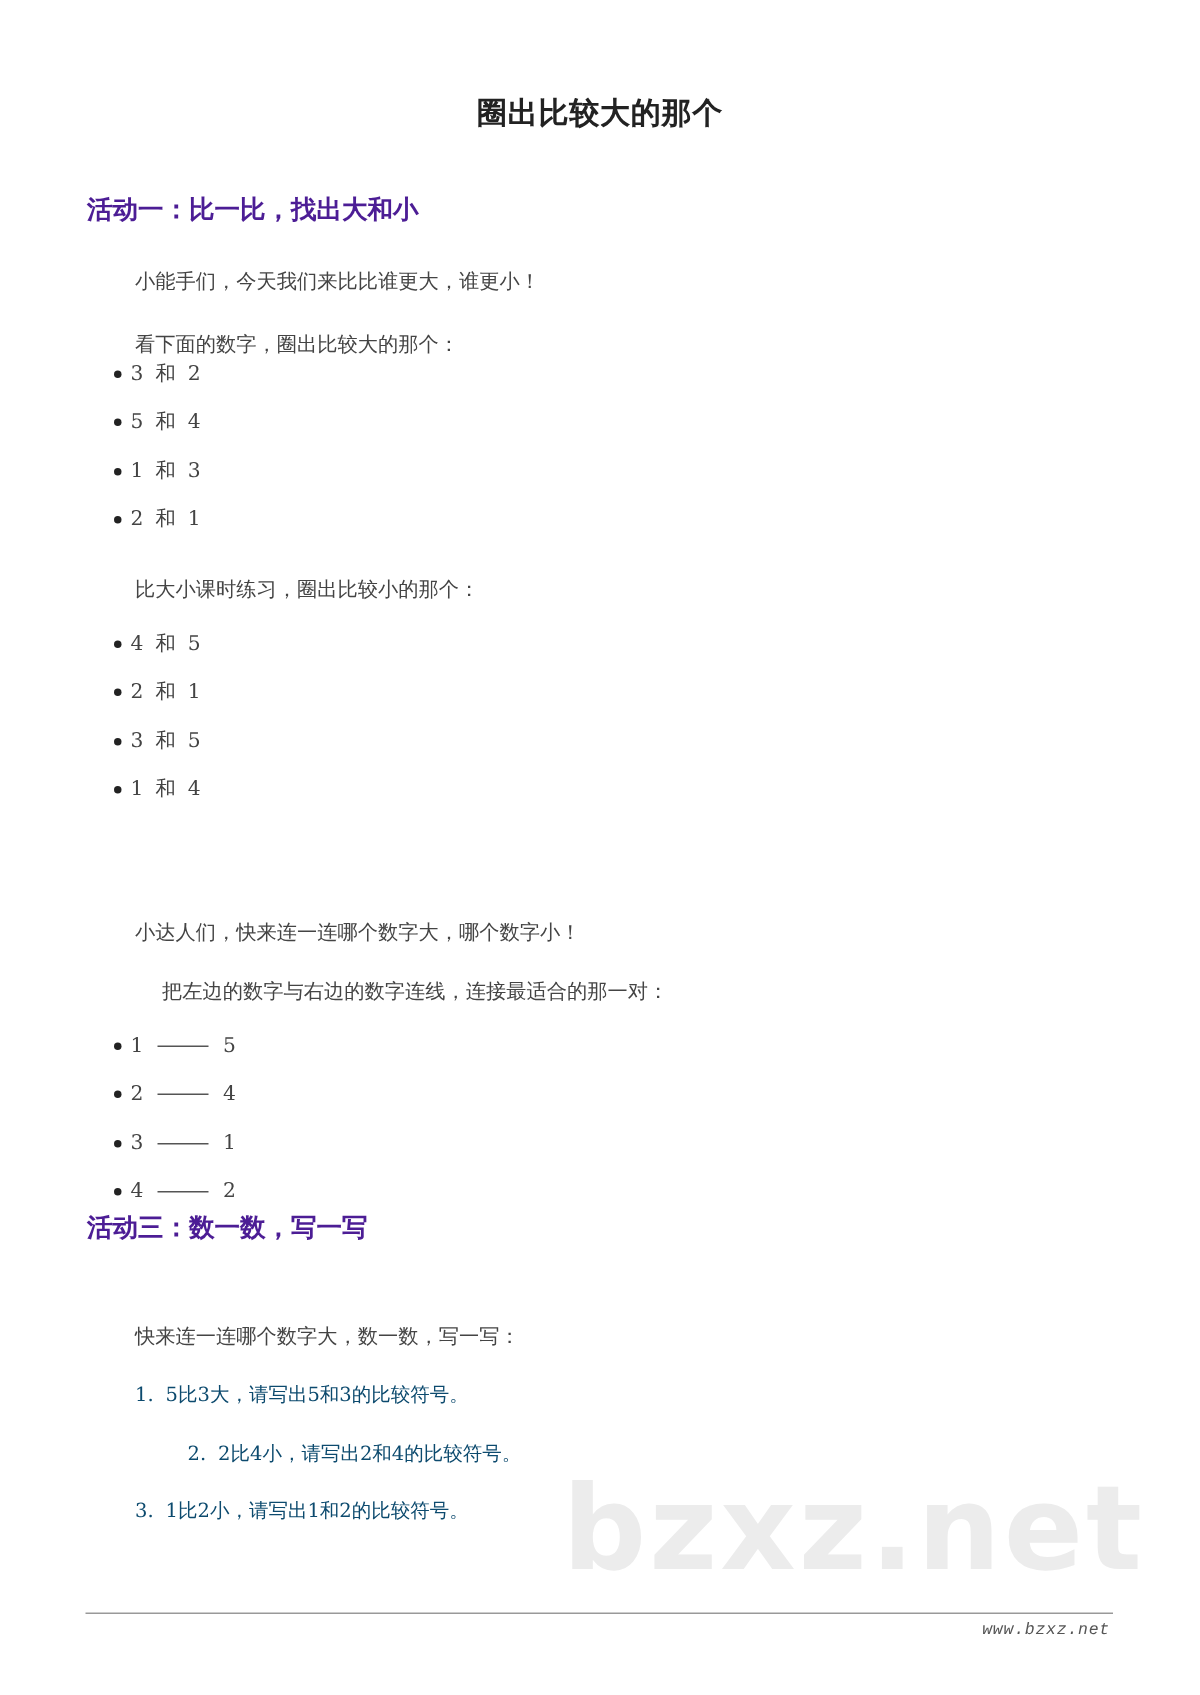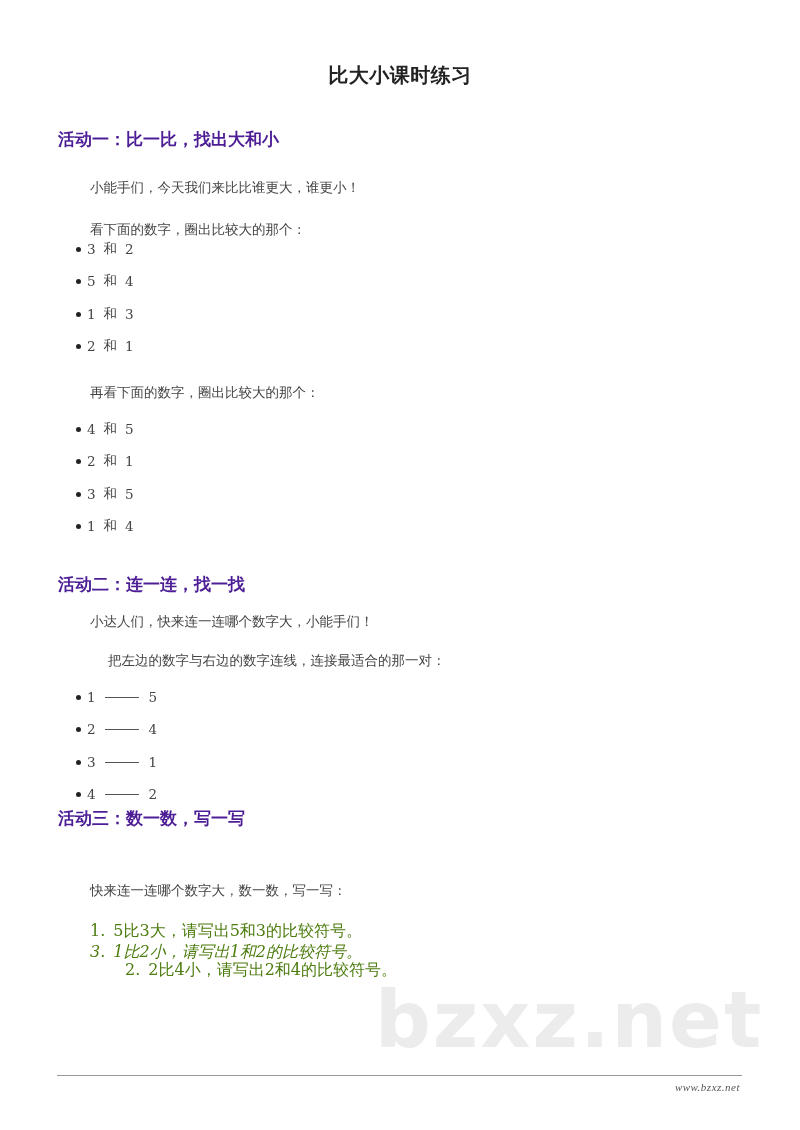--- a/index.html
+++ b/index.html
@@ -66,22 +66,22 @@
     .bullet .dash {
       display: inline-block;
       width: 34px;
       height: 1px;
       background: #555;
       margin: 0 10px 0 9px;
     }
     .olitem {
       position: absolute;
       left: 90px;
-      font-size: 16px;
-      color: #4d7c0f;
+      font-size: 13px;
+      color: #0c4a6e;
       white-space: nowrap;
     }
     .olitem .num { margin-right: 8px; }
     .watermark {
       position: absolute;
       left: 375px;
       top: 975px;
       font-family: "DejaVu Sans", "Liberation Sans", sans-serif;
       font-weight: bold;
       font-size: 78px;
@@ -93,33 +93,33 @@
       left: 57px;
       top: 1075px;
       width: 685px;
       height: 1px;
       background: #999999;
     }
     .footer-url {
       position: absolute;
       right: 60px;
       top: 1081px;
-      font-family: Liberation Serif, serif;
+      font-family: Liberation Mono, monospace;
       font-style: italic;
       font-size: 11px;
       color: #555555;
       letter-spacing: 0.5px;
     }
   </style>
 </head>
 <body>
 
 <div class="page">
 
-  <div class="title">比大小课时练习</div>
+  <div class="title">圈出比较大的那个</div>
 
   <div class="h2" style="top:128px;">活动一：比一比，找出大和小</div>
   <div class="para" style="top:166px;margin-top:13px;">小能手们，今天我们来比比谁更大，谁更小！</div>
   <div class="para" style="top:221px;">看下面的数字，圈出比较大的那个：</div>
 
   <div class="bullet" style="top:240px;">
     <span class="dot"></span>
     <span>3</span>
     <span class="sep">和</span>
     <span>2</span>
@@ -136,21 +136,21 @@
     <span class="sep">和</span>
     <span>3</span>
   </div>
   <div class="bullet" style="top:337px;">
     <span class="dot"></span>
     <span>2</span>
     <span class="sep">和</span>
     <span>1</span>
   </div>
 
-  <div class="para" style="top:384px;">再看下面的数字，圈出比较大的那个：</div>
+  <div class="para" style="top:384px;">比大小课时练习，圈出比较小的那个：</div>
 
   <div class="bullet" style="top:420px;">
     <span class="dot"></span>
     <span>4</span>
     <span class="sep">和</span>
     <span>5</span>
   </div>
   <div class="bullet" style="top:452px;">
     <span class="dot"></span>
     <span>2</span>
@@ -163,22 +163,21 @@
     <span class="sep">和</span>
     <span>5</span>
   </div>
   <div class="bullet" style="top:517px;">
     <span class="dot"></span>
     <span>1</span>
     <span class="sep">和</span>
     <span>4</span>
   </div>
 
-  <div class="h2" style="top:573px;">活动二：连一连，找一找</div>
-  <div class="para" style="top:613px;">小达人们，快来连一连哪个数字大，小能手们！</div>
+  <div class="para" style="top:613px;">小达人们，快来连一连哪个数字大，哪个数字小！</div>
   <div class="para" style="top:652px;margin-left:18px;">把左边的数字与右边的数字连线，连接最适合的那一对：</div>
 
   <div class="bullet" style="top:689px;">
     <span class="dot"></span>
     <span>1</span>
     <span class="dash"></span>
     <span>5</span>
   </div>
   <div class="bullet" style="top:721px;">
     <span class="dot"></span>
@@ -201,21 +200,21 @@
 
   <div class="h2" style="top:807px;">活动三：数一数，写一写</div>
   <div class="para" style="top:882px;">快来连一连哪个数字大，数一数，写一写：</div>
 
   <div class="olitem" style="top:921px;">
     <span class="num">1.</span><span>5比3大，请写出5和3的比较符号。</span>
   </div>
   <div class="olitem" style="top:960px;margin-left:35px;">
     <span class="num">2.</span><span>2比4小，请写出2和4的比较符号。</span>
   </div>
-  <div class="olitem" style="top:942px;font-style:italic;">
+  <div class="olitem" style="top:998px;">
     <span class="num">3.</span><span>1比2小，请写出1和2的比较符号。</span>
   </div>
 
   <div class="watermark">bzxz.net</div>
   <div class="footer-rule"></div>
   <div class="footer-url">www.bzxz.net</div>
 
 </div>
 
 </body></html>

